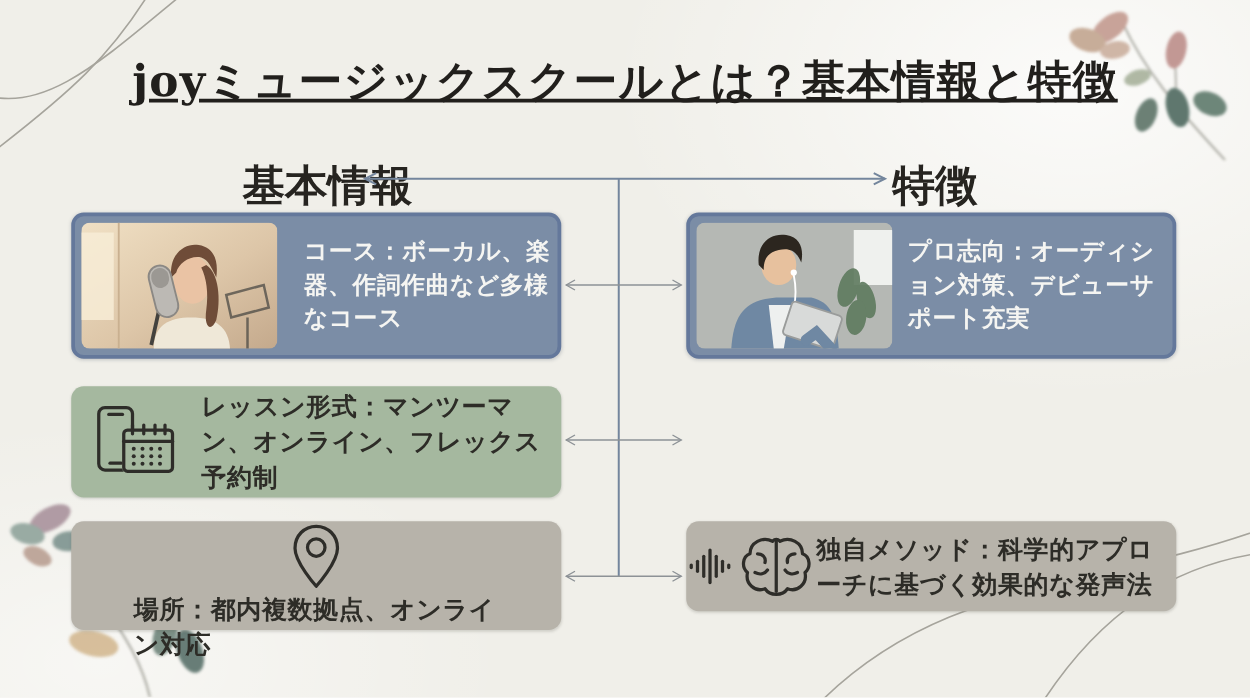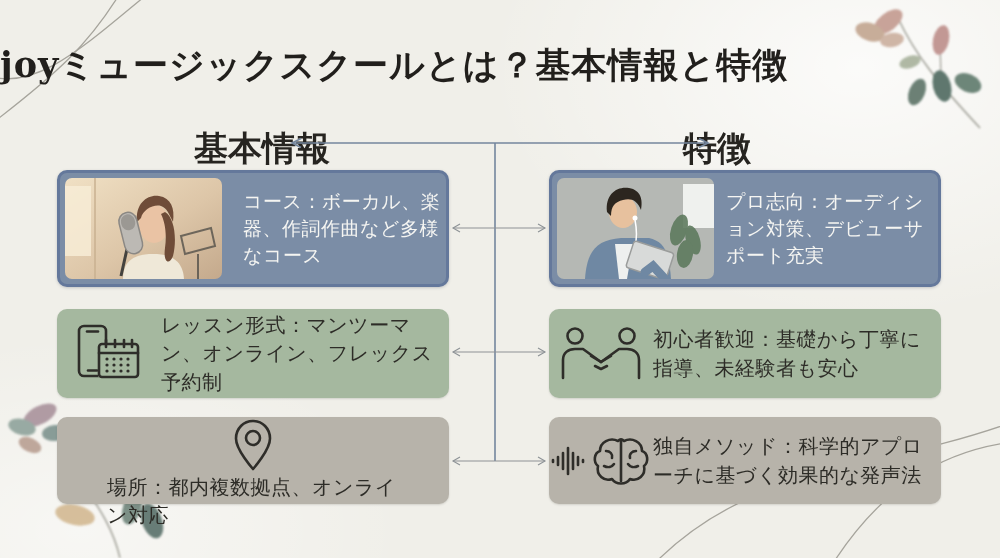--- a/index.html
+++ b/index.html
@@ -13,54 +13,54 @@
   .canvas{
     position:relative;width:1000px;height:558px;overflow:hidden;
     background:
       radial-gradient(ellipse 620px 420px at 86% 12%, rgba(255,255,255,.75), rgba(255,255,255,0) 60%),
       radial-gradient(ellipse 500px 300px at 8% 95%, rgba(255,255,255,.5), rgba(255,255,255,0) 65%),
       var(--background,#f0efe9);
   }
   .deco{position:absolute;pointer-events:none;}
   .leaves{filter:blur(1.2px);opacity:.9;}
   .page-title{
-    position:absolute;left:0;top:42px;width:100%;margin:0;text-align:left;
+    position:absolute;left:0;top:42px;width:100%;margin:0;text-align:center;
     font-family:"DejaVu Serif","Liberation Serif",serif;
-    font-size:35px;font-weight:600;letter-spacing:1px;color:var(--title-text,#211f1c);
+    font-size:35px;font-weight:600;letter-spacing:1px;color:var(--title-text,#211f1c);text-decoration:underline;
   }
   .col-header{
     position:absolute;top:126px;margin:0;
     font-family:"DejaVu Serif","Liberation Serif",serif;
     font-size:34px;font-weight:600;color:#262420;
   }
   .col-header.left{left:194px;}
-  .col-header.right{left:683px;}
+  .col-header.right{left:714px;}
   .connectors{position:absolute;left:0;top:0;}
   .card{
     position:absolute;display:flex;align-items:center;box-sizing:border-box;
     border-radius:10px;
   }
   .card.blue{background:var(--card-blue,#7b8da6);border:3px solid var(--card-blue-border,#64789b);
     box-shadow:0 1px 3px rgba(60,70,90,.25);}
   .card.green{background:var(--card-green,#a5b89f);box-shadow:0 1px 2px rgba(80,90,80,.2);}
   .card.gray{background:var(--card-gray,#b7b3aa);box-shadow:0 1px 2px rgba(90,88,80,.2);}
   #card-l1{left:57px;top:170px;width:392px;height:117px;}
   #card-r1{left:549px;top:170px;width:392px;height:117px;}
   #card-l2{left:57px;top:309px;width:392px;height:89px;}
   #card-r2{left:549px;top:309px;width:392px;height:89px;}
   #card-l3{left:57px;top:417px;width:392px;height:87px;flex-direction:column;}
-  #card-r3{left:549px;top:417px;width:392px;height:87px;}
+  #card-r3{left:549px;top:417px;width:392px;height:72px;}
   .photo{
     flex:0 0 auto;width:157px;height:101px;margin-left:5px;border-radius:7px;
     overflow:hidden;position:relative;
   }
   .photo svg{display:block;width:100%;height:100%;}
   .icon-zone{flex:0 0 auto;width:104px;display:flex;align-items:center;justify-content:center;}
   .card-text{
-    color:var(--card-text-dark,#2d2c27);font-size:20px;font-weight:400;line-height:1.42;
+    color:var(--card-text-dark,#2d2c27);font-size:20px;font-weight:700;line-height:1.42;
     letter-spacing:.5px;
   }
   .card-text.light{color:var(--card-text-light,#f5f5f2);font-size:19px;margin-left:21px;width:202px;}
   .w-r1{width:214px !important;margin-left:12px !important;}
   .w-row{width:292px;}
   .w-r3{width:300px;}
   .iline{stroke:#2e2d29;fill:none;stroke-width:2.6;stroke-linecap:round;stroke-linejoin:round;}
 </style>
 </head>
 <body>
@@ -204,33 +204,20 @@
           <path d="M78,42 C80,52 80,60 78,68" stroke="#fff" stroke-width="1.5" fill="none"></path>
         <g transform="rotate(18 92 82)">
           <rect x="72" y="68" width="42" height="28" rx="3" fill="#d8dad9" stroke="#9a9c9b" stroke-width="1.5"></rect>
         </g>
         <path d="M108,101 L96,88 L88,94" stroke="#6f88a3" stroke-width="9" fill="none" stroke-linecap="round"></path>
       </svg>
     </div>
     <div class="card-text light w-r1">プロ志向：オーディション対策、デビューサポート充実</div>
   </div>
 
-  <div class="card green" id="card-r2">
-    <div class="icon-zone">
-      <svg width="82" height="56" viewBox="0 0 82 56">
-        <circle class="iline" cx="15" cy="10" r="7.5"></circle>
-        <circle class="iline" cx="67" cy="10" r="7.5"></circle>
-        <path class="iline" d="M3,52 V34 C3,27 8,23 15,23 L23,23 L41,36"></path>
-        <path class="iline" d="M79,52 V34 C79,27 74,23 67,23 L59,23 L41,36"></path>
-        <path class="iline" d="M31,30 L41,36 L51,30"></path>
-        <path class="iline" d="M35,40 L41,43 L47,40"></path>
-      </svg>
-    </div>
-    <div class="card-text w-row">初心者歓迎：基礎から丁寧に指導、未経験者も安心</div>
-  </div>
 
   <div class="card gray" id="card-l3">
     <div class="icon-zone">
       <svg width="44" height="56" viewBox="0 0 44 56">
         <path class="iline" d="M22,4 C12.5,4 5,11.5 5,21.5 C5,33 22,52 22,52 C22,52 39,33 39,21.5 C39,11.5 31.5,4 22,4 Z"></path>
         <circle class="iline" cx="22" cy="21" r="7"></circle>
       </svg>
     </div>
     <div class="card-text w-row">場所：都内複数拠点、オンライン対応</div>
   </div>

